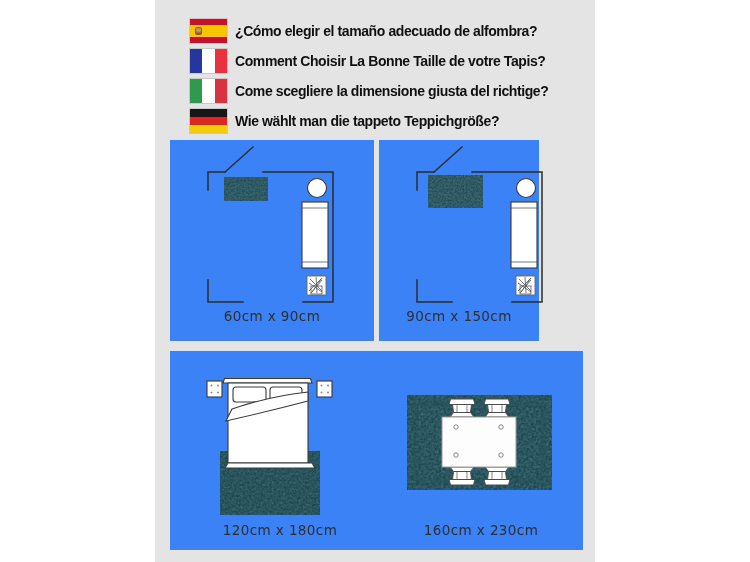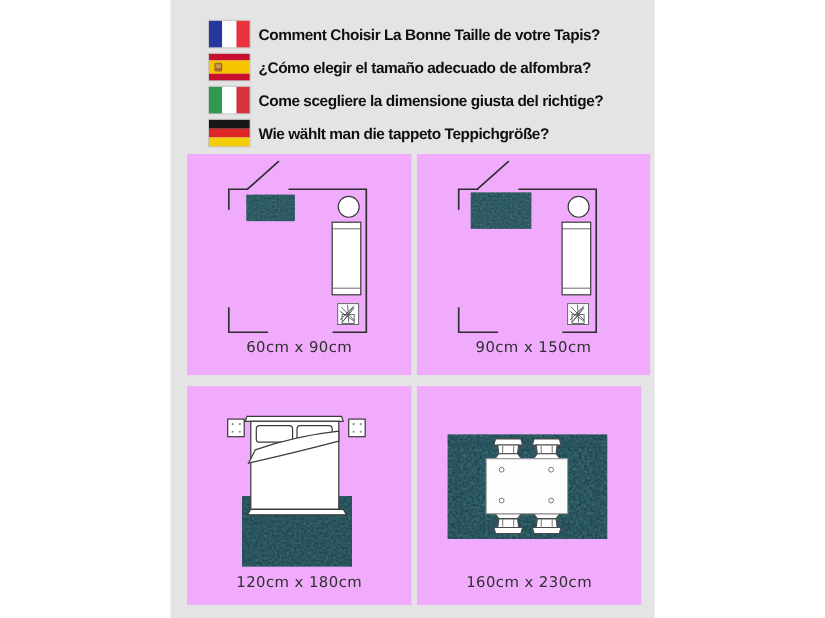--- a/index.html
+++ b/index.html
@@ -34,24 +34,24 @@
   }
   
   .it .b1{background:#2f9a4d;} .it .b2{background:#ffffff;} .it .b3{background:#d8343f;}
   
   .de .b1{background:#171717;} .de .b2{background:#dd2626;} .de .b3{background:#f5cc0a;}
   .htext{
     font-weight:bold;font-size:14px;letter-spacing:-0.4px;color:#101010;
     white-space:nowrap;
   }
   
-  .panel{position:absolute;background:#f0abfc;}
+  .panel{position:absolute;background:#3b82f6;}
   .p1{left:15px;top:140px;width:204px;height:201px;}
-  .p2{left:224px;top:140px;width:212px;height:201px;}
-  .p3{left:15px;top:351px;width:204px;height:199px;}
+  .p2{left:224px;top:140px;width:160px;height:201px;}
+  .p3{left:15px;top:351px;width:204px;height:199px;padding-left:16px;}
   .p4{left:224px;top:351px;width:204px;height:199px;}
   .panel svg{position:absolute;left:0;top:0;}
   .plabel{
     position:absolute;left:0;right:0;text-align:center;
     font-family:"DejaVu Sans",sans-serif;font-size:13.5px;color:#2f2f2f;
     letter-spacing:0.4px;
   }
   .row1 .plabel{bottom:17px;}
   .row2 .plabel{bottom:12px;}
   .wall{stroke:#2d2d2d;stroke-width:1.5;fill:none;stroke-linecap:square;}
@@ -59,36 +59,36 @@
   .thin{stroke:#555555;stroke-width:0.8;fill:none;}
 </style>
 </head>
 <body>
 
 <div class="content">
 
   <div class="header">
 
     <div class="hrow">
+      <span class="flag horizontal es">
+        <span class="band b1"></span>
+          <span class="band b2"></span>
+          <span class="band b3"></span>
+        <span class="emblem"></span>
+      </span>
+      <span class="htext">¿Cómo elegir el tamaño adecuado de alfombra?</span>
+    </div>
+
+    <div class="hrow">
       <span class="flag fr">
         <span class="band b1"></span>
           <span class="band b2"></span>
           <span class="band b3"></span>
       </span>
       <span class="htext">Comment Choisir La Bonne Taille de votre Tapis?</span>
-    </div>
-
-    <div class="hrow">
-      <span class="flag horizontal es">
-        <span class="band b1"></span>
-          <span class="band b2"></span>
-          <span class="band b3"></span>
-        <span class="emblem"></span>
-      </span>
-      <span class="htext">¿Cómo elegir el tamaño adecuado de alfombra?</span>
     </div>
 
     <div class="hrow">
       <span class="flag it">
         <span class="band b1"></span>
           <span class="band b2"></span>
           <span class="band b3"></span>
       </span>
       <span class="htext">Come scegliere la dimensione giusta del richtige?</span>
     </div>

